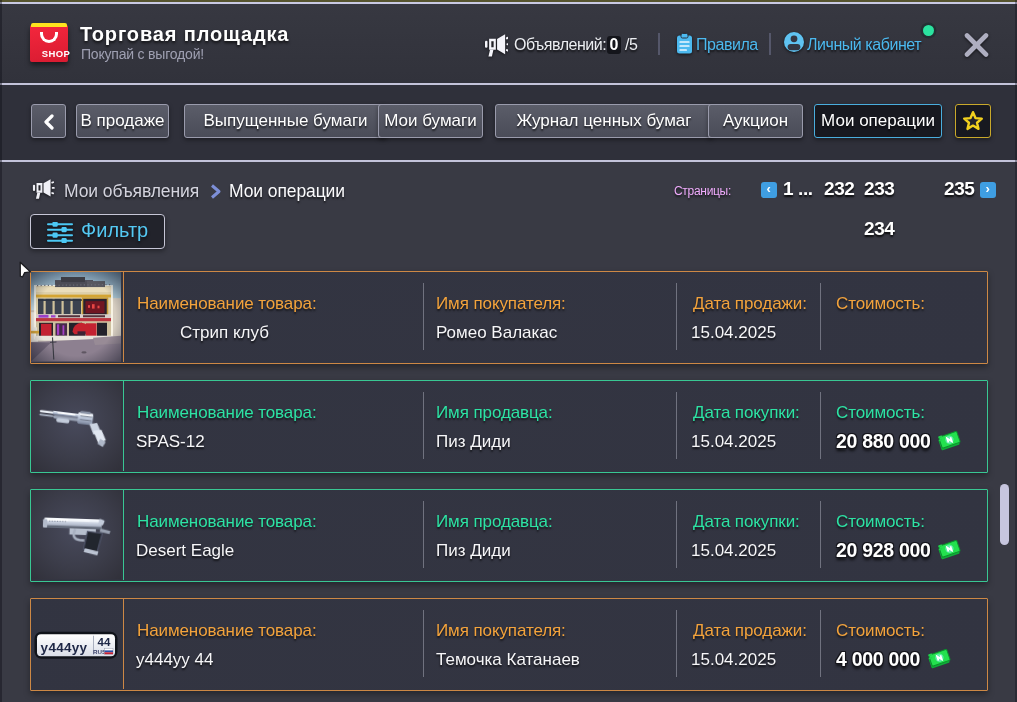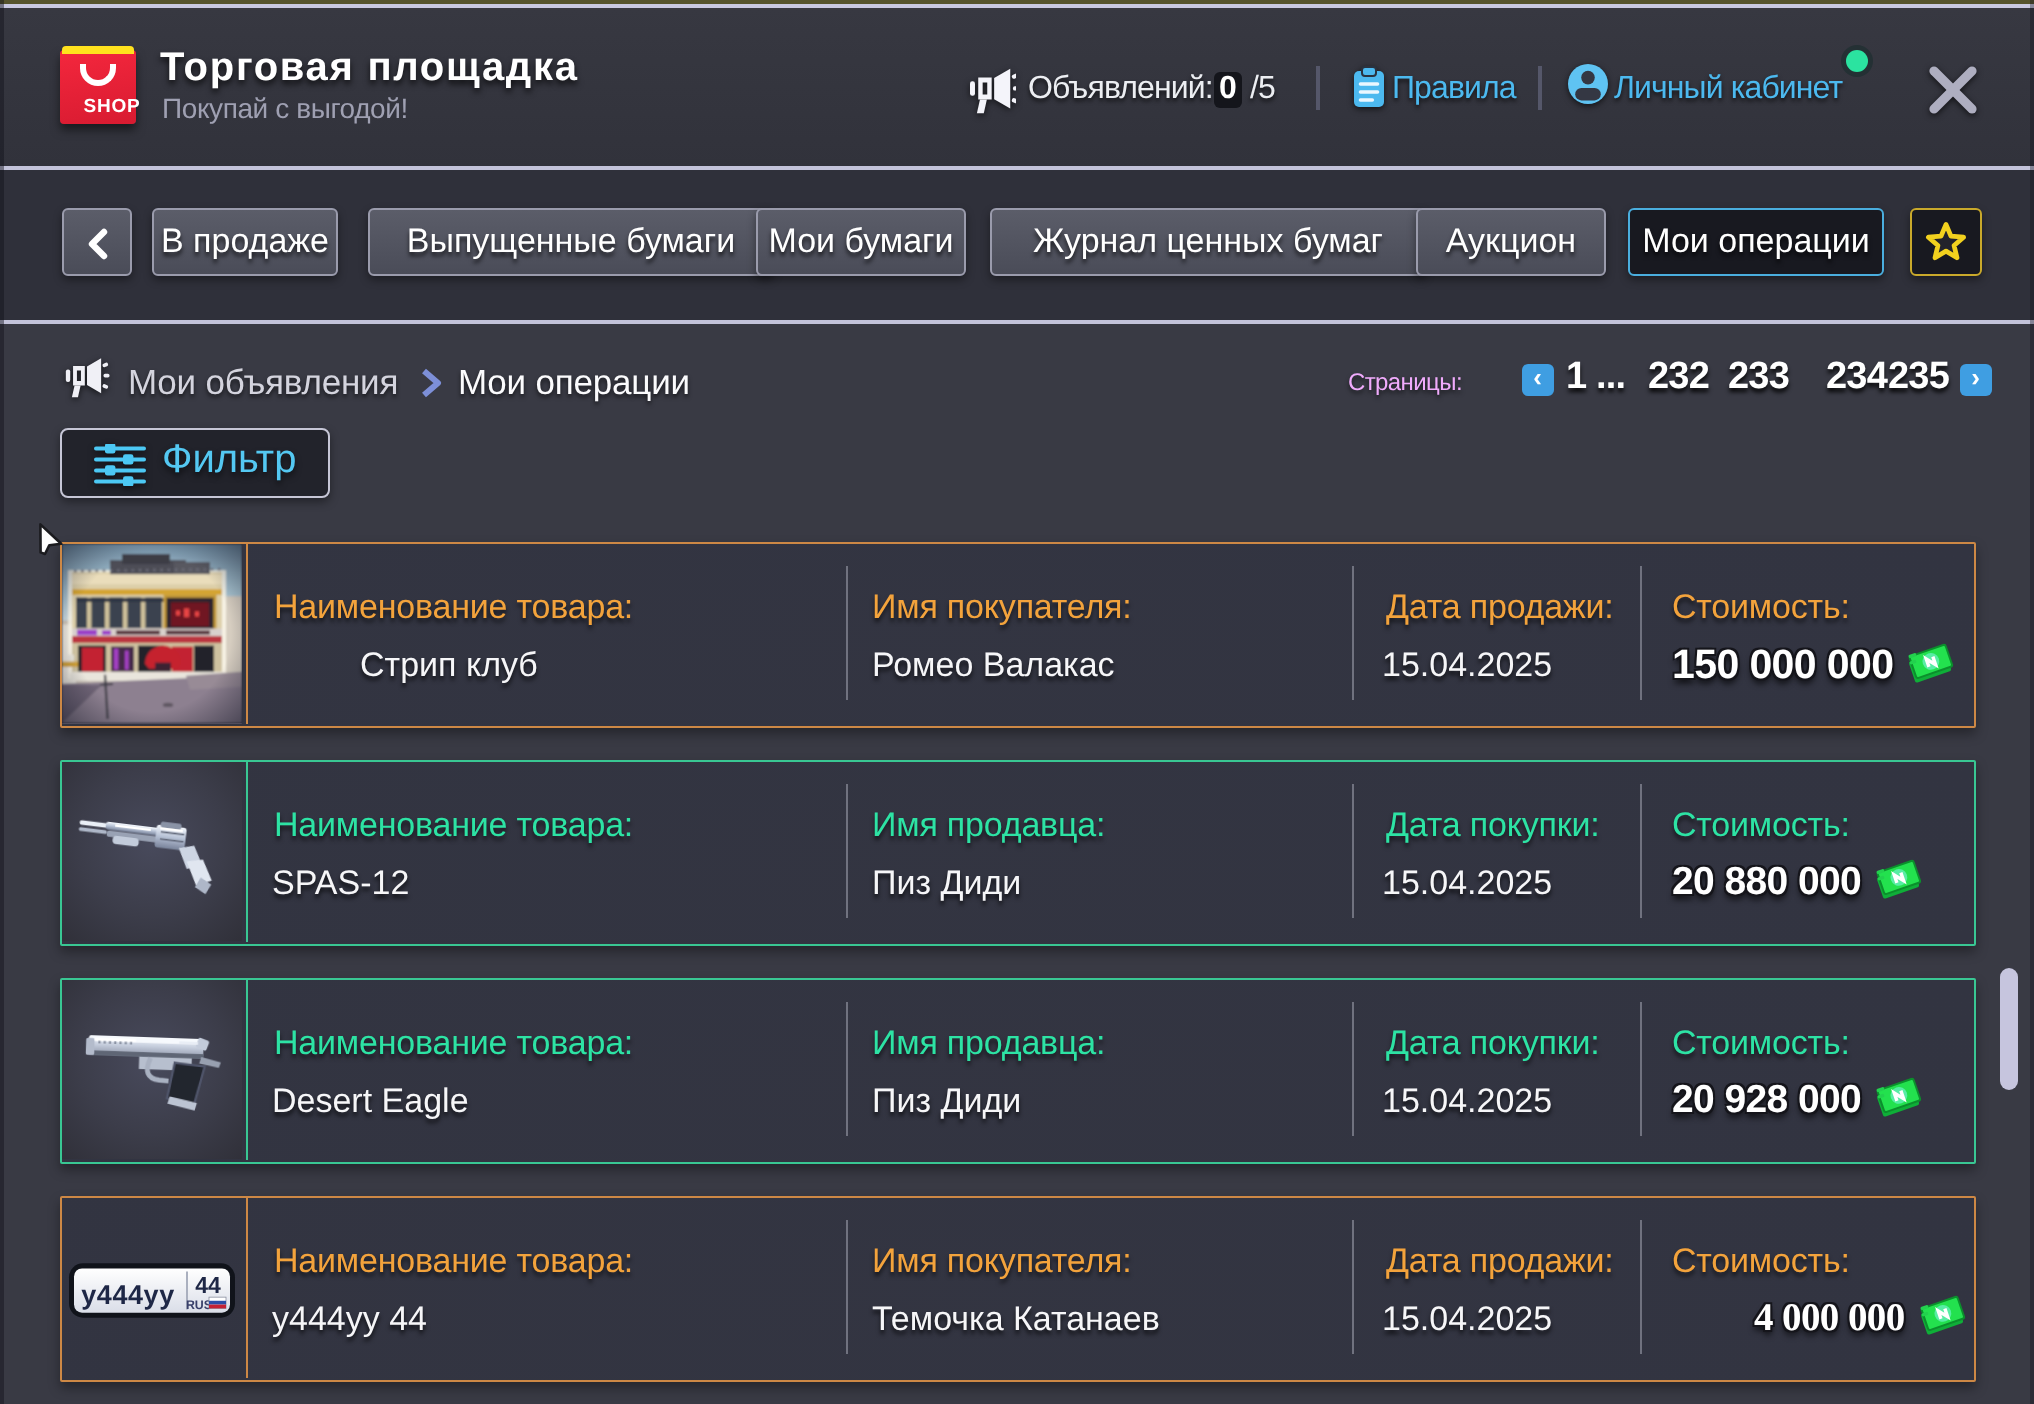--- a/index.html
+++ b/index.html
@@ -150,21 +150,21 @@
     <path d="M3 1.5 L10 7.5 L3 13.5" fill="none" stroke="#7d8fd8" stroke-width="3" stroke-linejoin="round"></path>
   </svg>
 <div class="abs crumb" style="left:229px; color:#fbfbfd;">Мои операции</div>
 
 <div class="abs crumb" style="left:674px; font-size:12px; color:#f0abfc; top:184px; letter-spacing:-0.3px;">Страницы:</div>
 <div class="abs pbtn" style="left:761px;">‹</div>
 <div class="abs pnum" style="left:783px;">1</div>
 <div class="abs pnum" style="left:798px;">...</div>
 <div class="abs pnum" style="left:824px;">232</div>
 <div class="abs pnum" style="left:864px;">233</div>
-<div class="abs pnum" style="left:913px;">234</div>
+<div class="abs pnum" style="left:864px;margin-top:40px;">234</div>
 <div class="abs pnum" style="left:944px;">235</div>
 <div class="abs pbtn" style="left:980px;">›</div>
 
 <div class="abs" id="filter">
 <svg style="position:absolute;left:16px;top:7px;filter:drop-shadow(0 1.5px 1.5px rgba(0,0,0,.6));" width="26" height="21" viewBox="0 0 26 21">
   <g stroke="#4cc8f4" stroke-width="2" stroke-linecap="round">
     <line x1="1" y1="2.2" x2="25" y2="2.2"></line>
     <line x1="1" y1="7.7" x2="25" y2="7.7"></line>
     <line x1="1" y1="13.2" x2="25" y2="13.2"></line>
     <line x1="1" y1="18.7" x2="25" y2="18.7"></line>
@@ -269,30 +269,20 @@
   <div class="clabel" style="left:106px;">Наименование товара:</div>
   <div class="cval" style="left:105px;margin-left:44px;">Стрип клуб</div>
   <div class="csep" style="left:392px;"></div>
   <div class="clabel" style="left:405px;">Имя покупателя:</div>
   <div class="cval" style="left:405px;">Ромео Валакас</div>
   <div class="csep" style="left:645px;"></div>
   <div class="clabel" style="left:662px;">Дата продажи:</div>
   <div class="cval" style="left:660px;">15.04.2025</div>
   <div class="csep" style="left:789px;"></div>
   <div class="clabel" style="left:805px;">Стоимость:</div>
-  <div class="money" style="left:805px; font-size:20.5px;">150 000 000<svg class="mi" width="23" height="19" viewBox="0 0 23 19" style="margin-left:7.5px; vertical-align:-2.2px; overflow:visible;">
-<g transform="rotate(-19 11.5 9.5)">
-<rect x="1" y="5.5" width="19" height="11" rx="1" fill="#0fae38"></rect>
-<rect x="2.2" y="3" width="19" height="11.5" rx="1" fill="#23e14e" stroke="#0b8f2c" stroke-width="1"></rect>
-<circle cx="11.7" cy="8.7" r="4.2" fill="#57eda4"></circle>
-<path d="M9.9 11 V6.8 L13.4 11 V6.8" stroke="#fff" stroke-width="1.7" fill="none"></path>
-</g>
-<rect x="0.2" y="5" width="4" height="1.7" rx="0.8" fill="#23d14e" transform="rotate(-19 2 5.8)"></rect>
-<rect x="0.8" y="8.4" width="3.4" height="1.7" rx="0.8" fill="#23d14e" transform="rotate(-19 2 9.2)"></rect>
-</svg></div>
 </div>
 
 <div class="abs card green" style="top:380px;">
   <div class="thumb" id="th2"><svg width="90" height="89.5" viewBox="0 0 90 89" preserveAspectRatio="none">
 <defs>
 <radialGradient id="gbg" cx="0.5" cy="0.45" r="0.75">
             <stop offset="0" stop-color="#484a5c"></stop>
             <stop offset="0.55" stop-color="#3c3d4a"></stop>
             <stop offset="1" stop-color="#303039"></stop>
           </radialGradient>
@@ -430,21 +420,21 @@
   <div class="clabel" style="left:106px;">Наименование товара:</div>
   <div class="cval" style="left:105px;">у444уу 44</div>
   <div class="csep" style="left:392px;"></div>
   <div class="clabel" style="left:405px;">Имя покупателя:</div>
   <div class="cval" style="left:405px;">Темочка Катанаев</div>
   <div class="csep" style="left:645px;"></div>
   <div class="clabel" style="left:662px;">Дата продажи:</div>
   <div class="cval" style="left:660px;">15.04.2025</div>
   <div class="csep" style="left:789px;"></div>
   <div class="clabel" style="left:805px;">Стоимость:</div>
-  <div class="money" style="left:846px;font-family:Liberation Serif, serif;">4 000 000<svg class="mi" width="23" height="19" viewBox="0 0 23 19" style="margin-left:7.5px; vertical-align:-2.2px; overflow:visible;">
+  <div class="money" style="left:805px;">4 000 000<svg class="mi" width="23" height="19" viewBox="0 0 23 19" style="margin-left:7.5px; vertical-align:-2.2px; overflow:visible;">
 <g transform="rotate(-19 11.5 9.5)">
 <rect x="1" y="5.5" width="19" height="11" rx="1" fill="#0fae38"></rect>
 <rect x="2.2" y="3" width="19" height="11.5" rx="1" fill="#23e14e" stroke="#0b8f2c" stroke-width="1"></rect>
 <circle cx="11.7" cy="8.7" r="4.2" fill="#57eda4"></circle>
 <path d="M9.9 11 V6.8 L13.4 11 V6.8" stroke="#fff" stroke-width="1.7" fill="none"></path>
 </g>
 <rect x="0.2" y="5" width="4" height="1.7" rx="0.8" fill="#23d14e" transform="rotate(-19 2 5.8)"></rect>
 <rect x="0.8" y="8.4" width="3.4" height="1.7" rx="0.8" fill="#23d14e" transform="rotate(-19 2 9.2)"></rect>
 </svg></div>
 </div>

